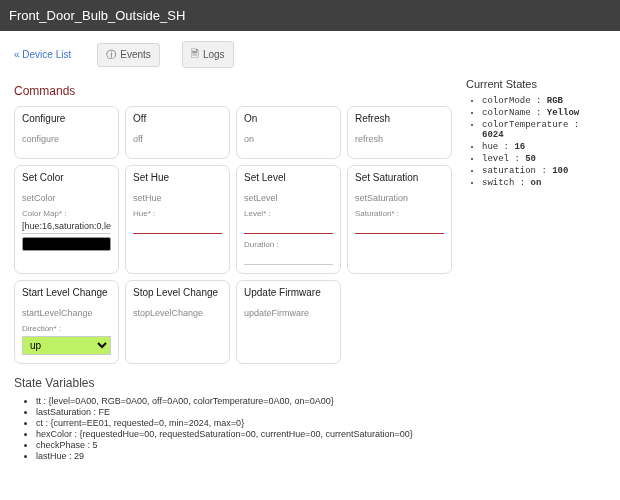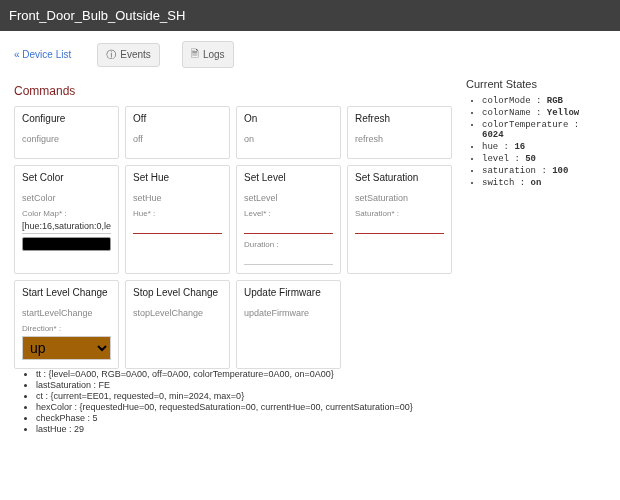--- a/index.html
+++ b/index.html
@@ -8,27 +8,27 @@
   .content { padding: 10px 14px; }
   .top-row { display: flex; align-items: center; gap: 22px; margin-bottom: 10px; }
   .link-btn { color: #3b73d1; font-size: 10px; cursor: pointer; margin-right: 4px; }
   .pill-btn { background: #f1f1f1; border: 1px solid #d8d8d8; border-radius: 3px; padding: 4px 8px; font-size: 10px; color: #555; display: inline-flex; align-items: center; gap: 4px; cursor: pointer; }
   .pill-btn .ic { font-size: 10px; }
   .main-row { display: flex; gap: 14px; }
   .left-col { flex: 1; }
   .right-col { width: 140px; font-size: 10px; }
   .section-title { font-size: 12px; color: #7f1d1d; margin: 6px 0 8px; font-weight: 400; }
   .cmd-grid { display: grid; grid-template-columns: repeat(4, 1fr); gap: 6px; }
-  .cmd-card { border: 1px solid #ddd; border-radius: 2px; padding: 6px 7px 8px; background: #fff; }
+  .cmd-card { border: 1px solid #ddd; border-radius: 7px; padding: 6px 7px 8px; background: #fff; }
   .cmd-title { font-size: 10px; color: #222; margin-bottom: 10px; }
   .cmd-sub { font-size: 9px; color: #888; margin-bottom: 6px; }
   .fld-lbl { font-size: 8px; color: #888; margin-top: 6px; margin-bottom: 1px; }
   .uline-input { border: none; border-bottom: 1px solid #b03030; width: 100%; font-size: 9px; padding: 2px 0; outline: none; background: transparent; color: #333; min-height: 14px; }
   .uline-input.gray { border-bottom-color: #ccc; }
-  .select { border: 1px solid #ccc; width: 100%; font-size: 14px; padding: 2px 3px; margin-top: 2px; background: #a16207; }
+  .select { border: 1px solid #ccc; width: 100%; font-size: 10px; padding: 2px 3px; margin-top: 2px; background: #bef264; }
   .states-title { font-size: 11px; margin-bottom: 6px; color: #333; }
   .states-list { list-style: disc; padding-left: 16px; }
   .states-list li { font-size: 9px; color: #333; margin-bottom: 2px; font-family: Liberation Mono, monospace; }
   .states-list .k { }
   .states-list .v { font-weight: bold; }
   .vars-title { font-size: 12px; color: #444; margin: 12px 0 6px; }
   .vars-list { list-style: disc; padding-left: 22px; }
   .vars-list li { font-size: 9px; color: #333; margin-bottom: 1px; }
   .black-bar { background: #000; height: 14px; width: 100%; border: 1px solid #999; margin-top: 3px; border-radius: 2px; }
 </style>
@@ -115,20 +115,21 @@
         <div class="cmd-card">
           <div class="cmd-title">Stop Level Change</div>
           <div class="cmd-sub">stopLevelChange</div>
         </div>
         <div class="cmd-card">
           <div class="cmd-title">Update Firmware</div>
           <div class="cmd-sub">updateFirmware</div>
         </div>
       </div>
 
+      <div class="vars-title">State Variables</div>
       <ul class="vars-list" id="vars-list">
           <li>tt : {level=0A00, RGB=0A00, off=0A00, colorTemperature=0A00, on=0A00}</li>
           <li>lastSaturation : FE</li>
           <li>ct : {current=EE01, requested=0, min=2024, max=0}</li>
           <li>hexColor : {requestedHue=00, requestedSaturation=00, currentHue=00, currentSaturation=00}</li>
           <li>checkPhase : 5</li>
           <li>lastHue : 29</li>
         </ul>
     </div>
 

